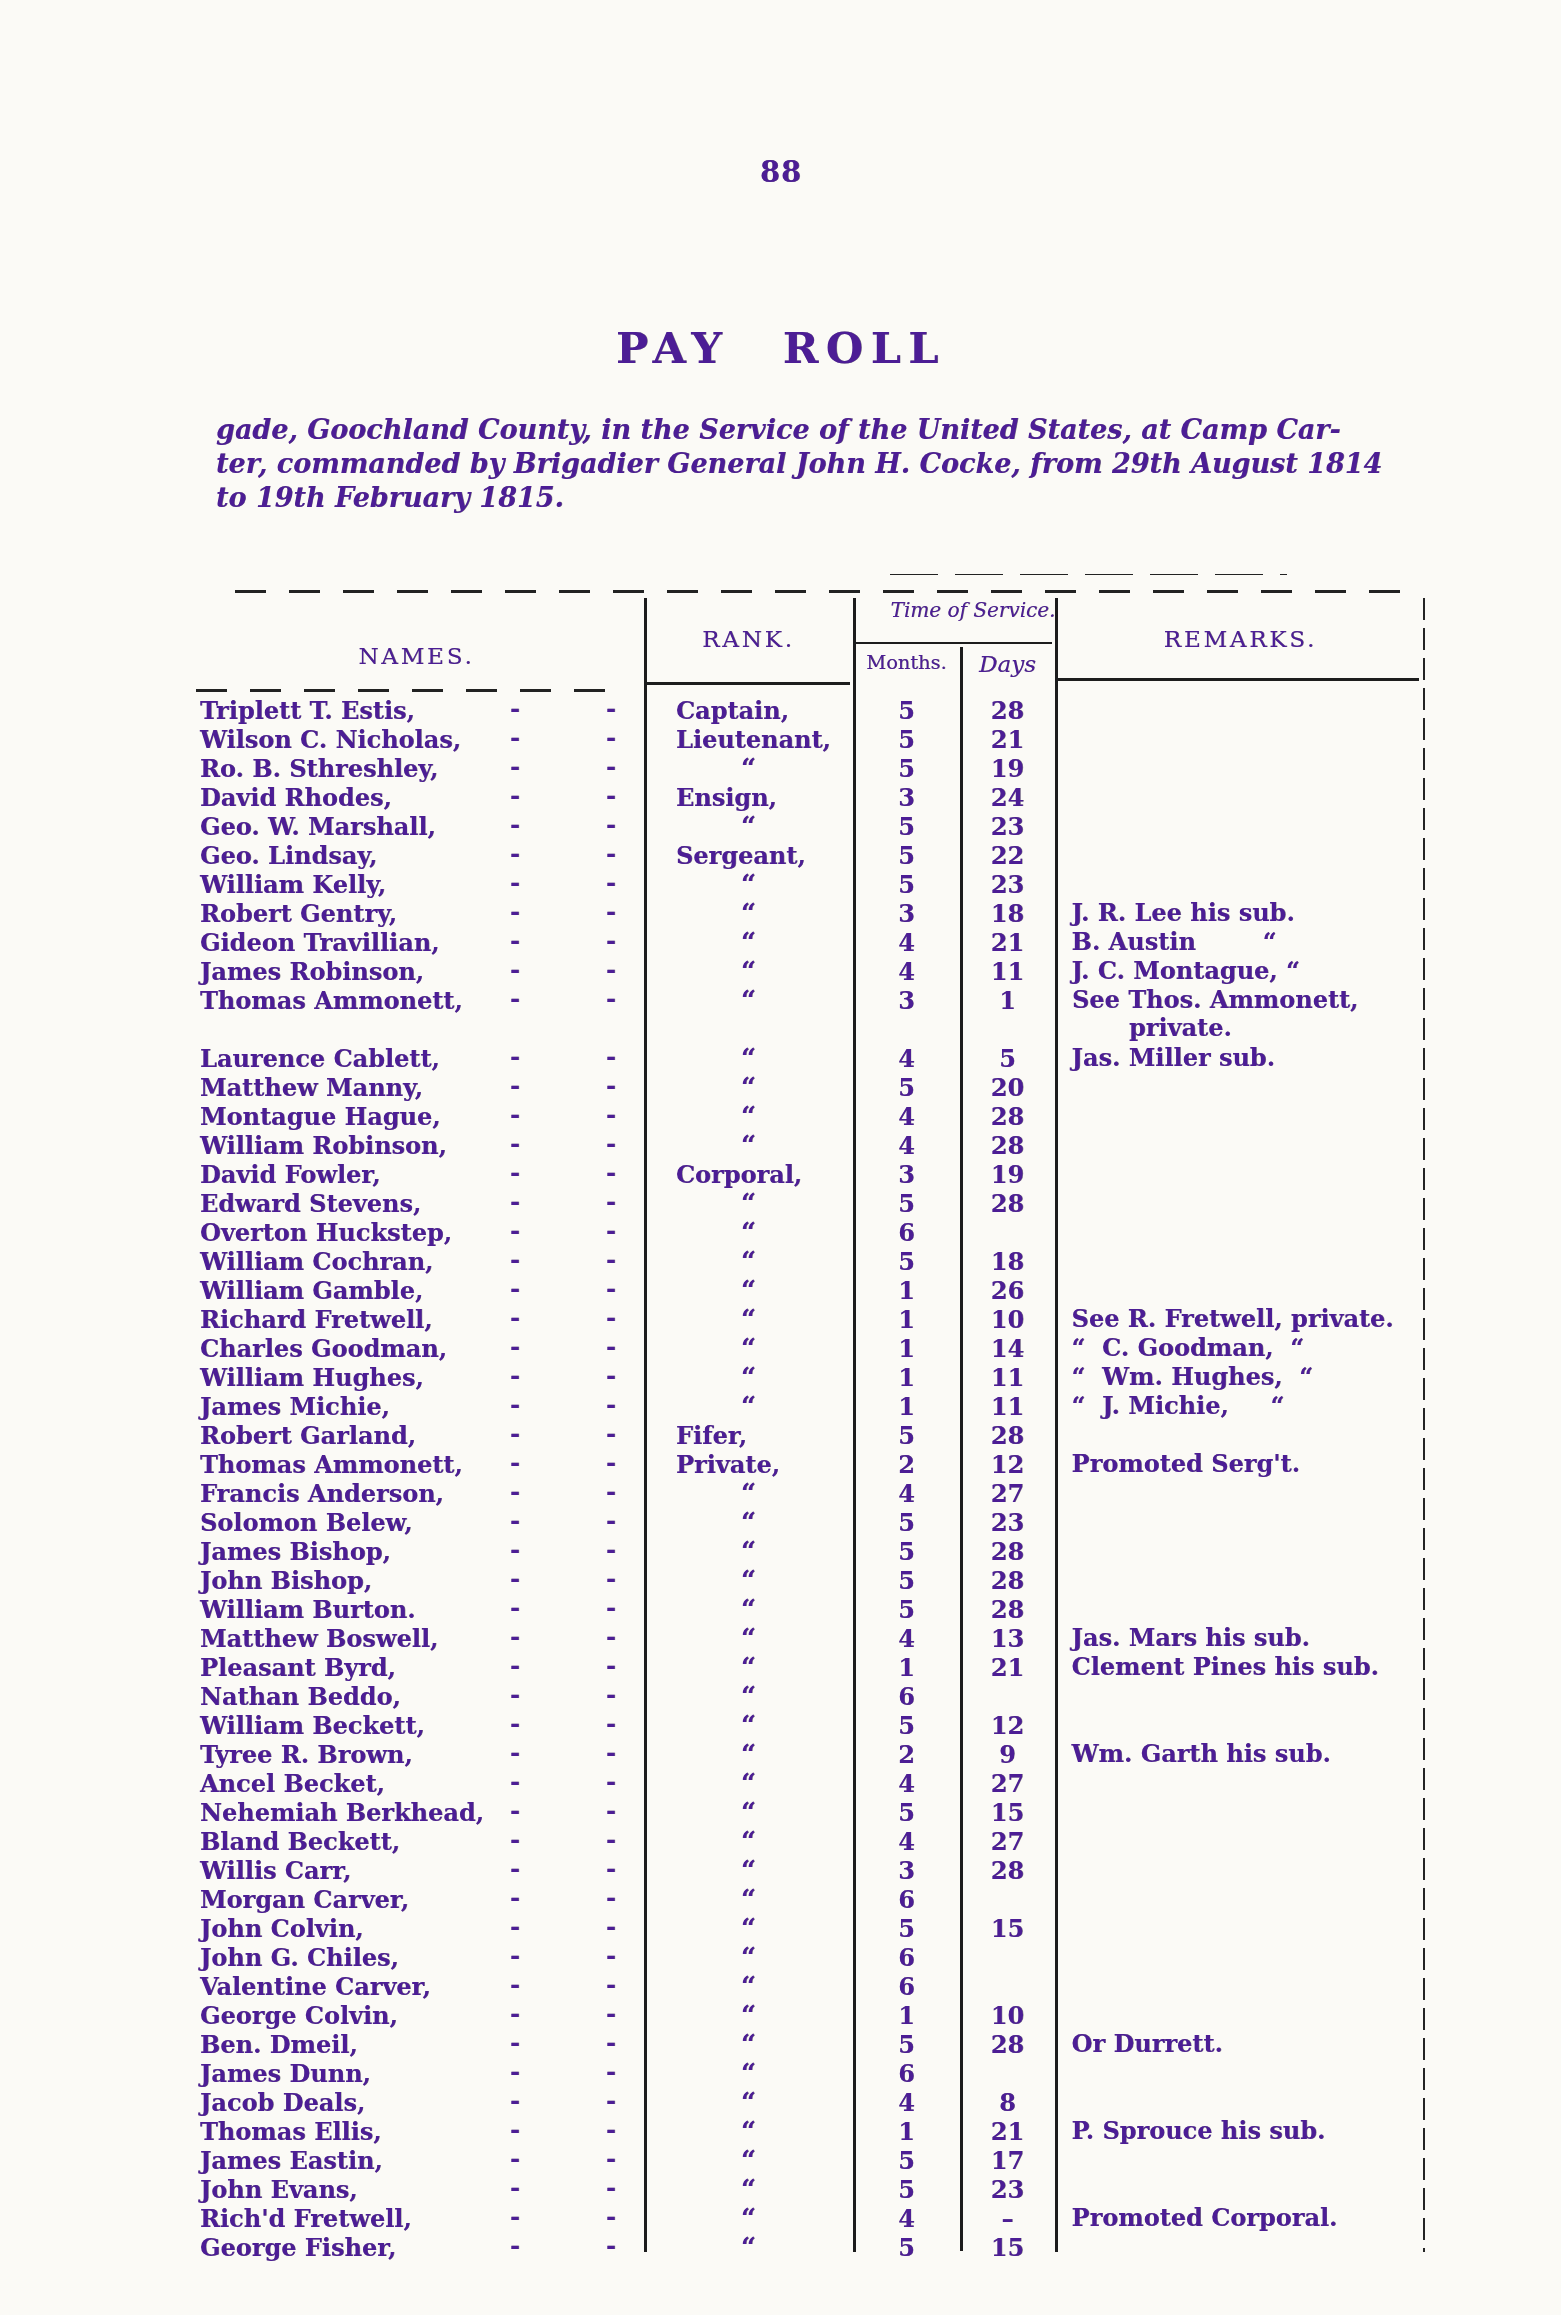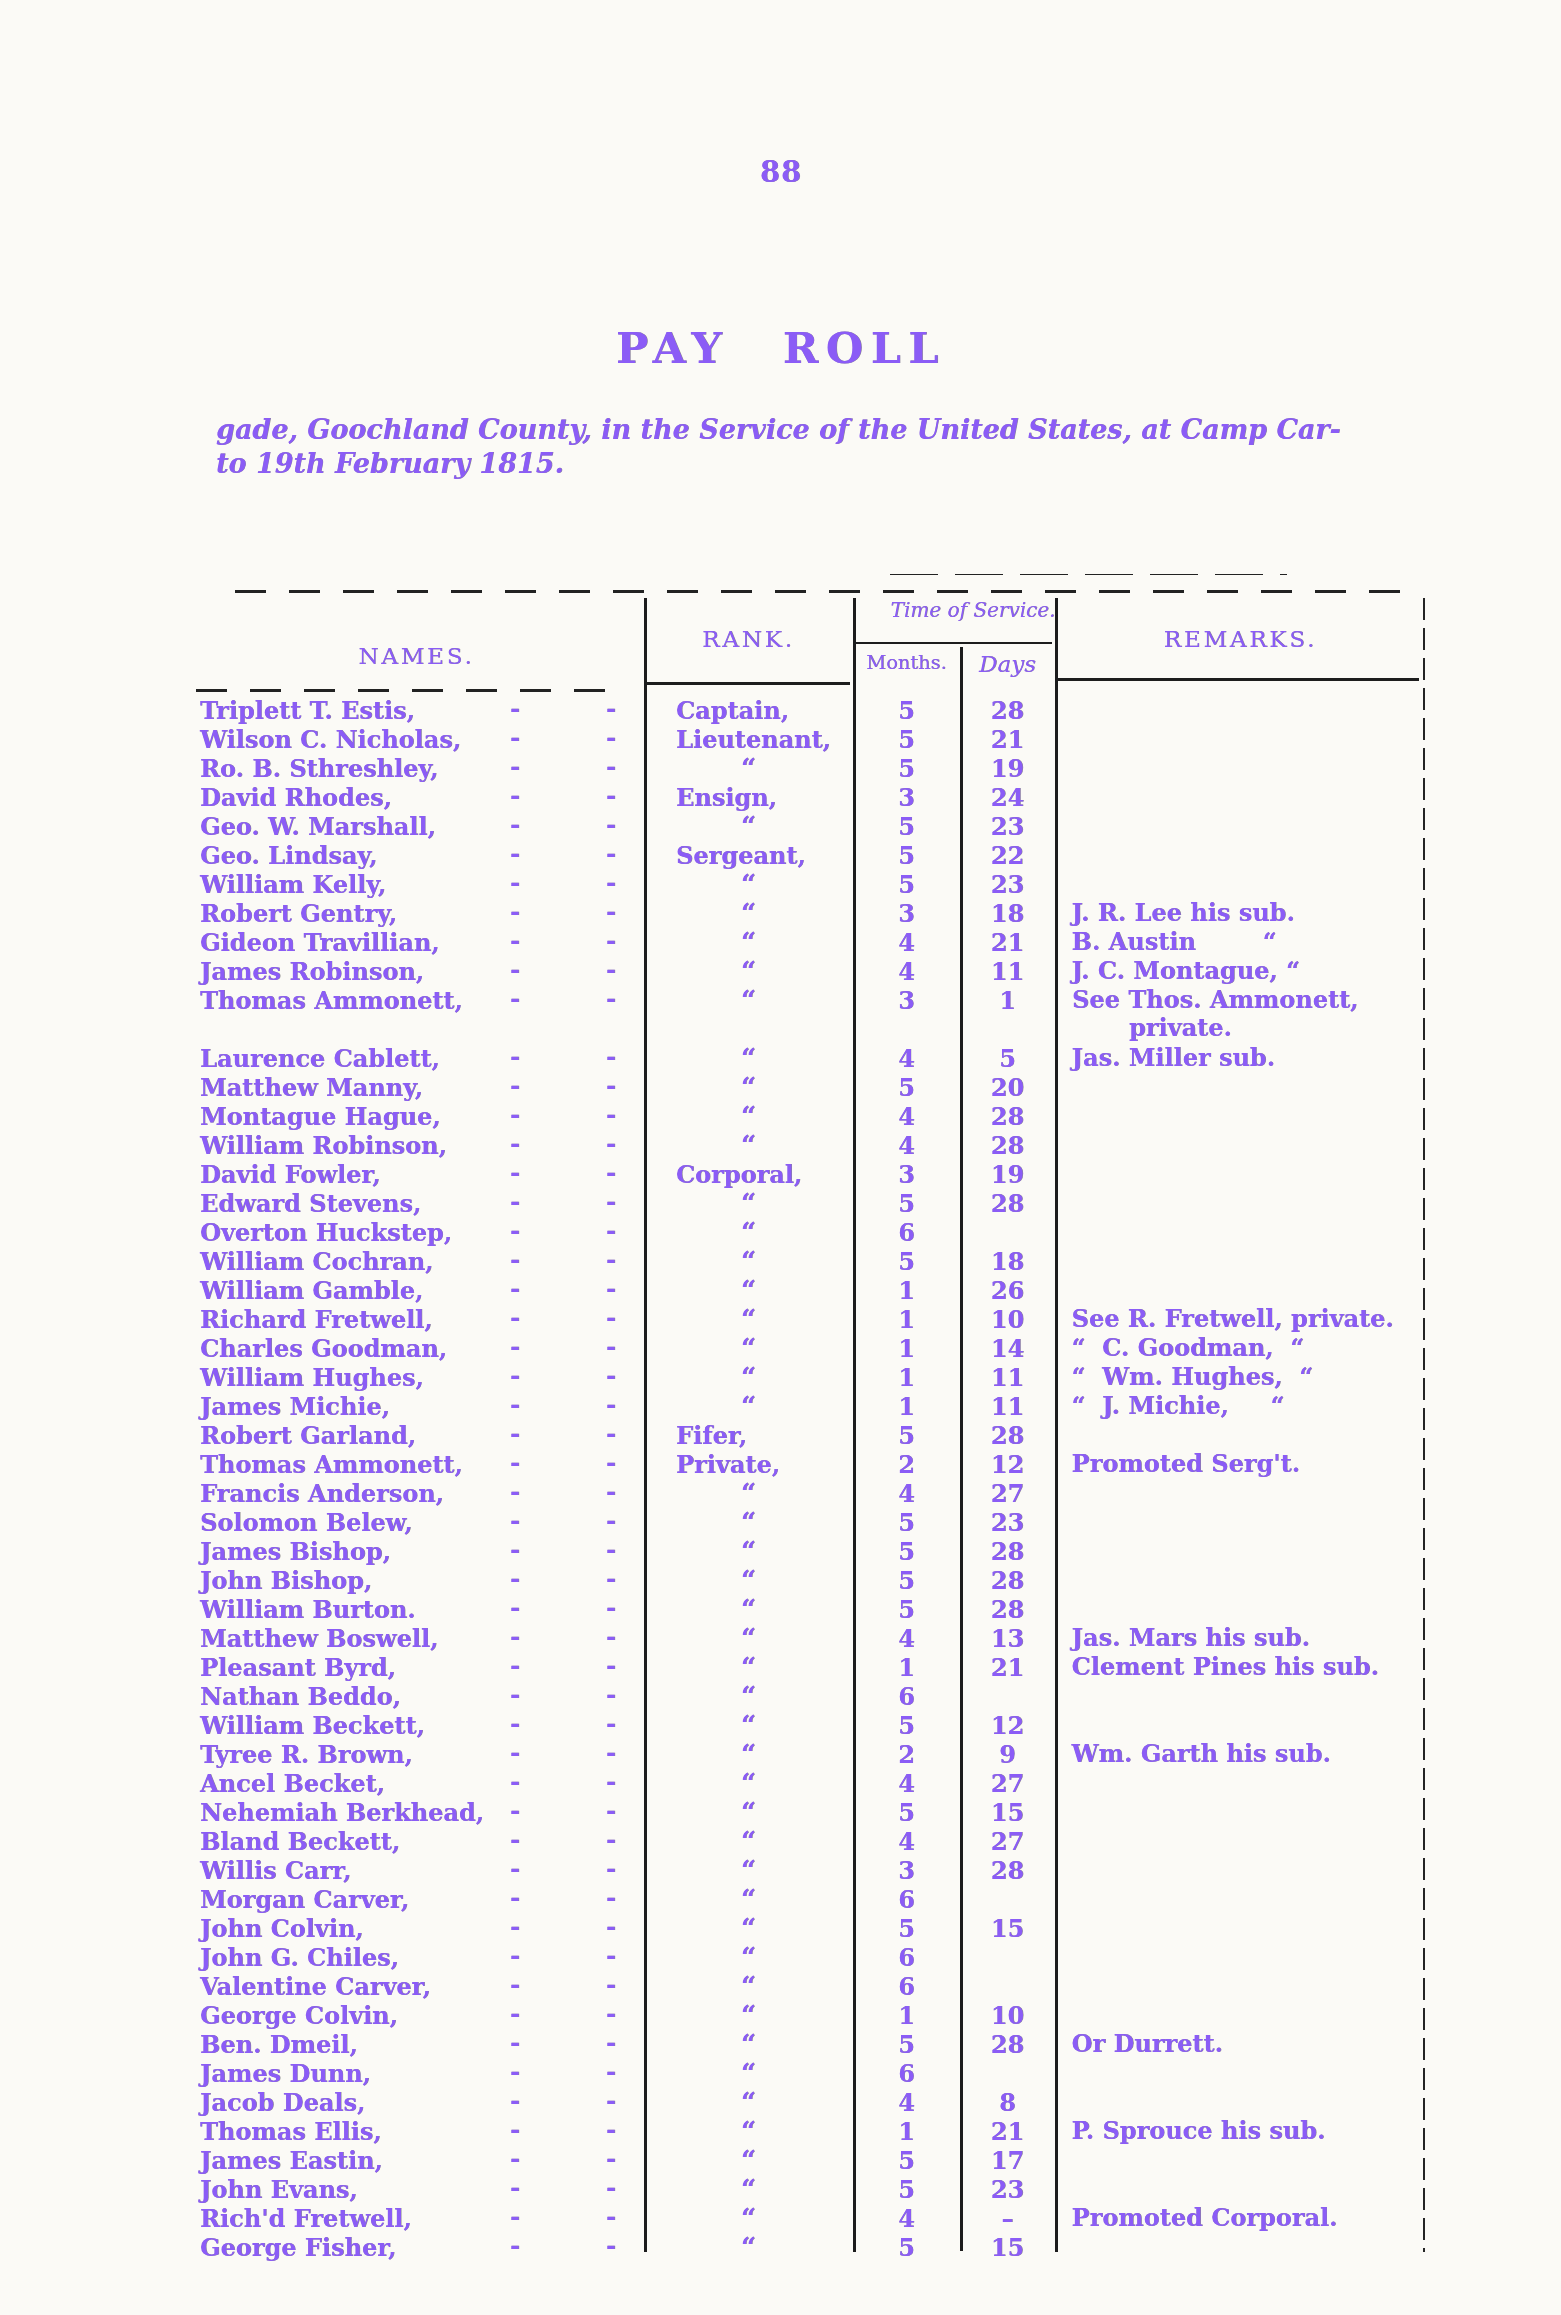--- a/index.html
+++ b/index.html
@@ -1,18 +1,18 @@
 <!DOCTYPE html>
 <html style="font-size:14.8px"><head>
 <meta charset="utf-8">
 <style>
   html,body{margin:0;padding:0;background:#e8e6e0;}
   .page{
     position:relative;width:1562px;height:2316px;margin:0 auto;
-    background:#fbfaf6;color:#8b5cf6;overflow:hidden;
+    background:#fbfaf6;color:#4c1d95;overflow:hidden;
     font-family:"DejaVu Serif","Liberation Serif",serif;
     text-shadow:0.4px 0.4px 0.6px rgba(25,25,25,0.5);
   }
   .pagenum{position:absolute;top:155px;left:0;width:100%;text-align:center;
     font-size:29px;font-weight:bold;letter-spacing:0.9px;}
   .title{position:absolute;top:323px;left:0;width:100%;text-align:center;
     font-size:43px;font-weight:bold;letter-spacing:7.4px;word-spacing:31px;}
   .subtitle{position:absolute;top:413px;left:191px;width:1246px;
     font-size:27px;line-height:34px;font-style:italic;font-weight:bold;}
   .subtitle .sl{white-space:nowrap;}
@@ -52,20 +52,21 @@
 <body>
 
 <div class="page">
 
   <div class="pagenum">88</div>
 
   <div class="title">PAY ROLL</div>
 
   <div class="subtitle">
     <div class="sl ind">gade, Goochland County, in the Service of the United States, at Camp Car-</div>
+    <div class="sl ind">ter, commanded by Brigadier General John H. Cocke, from 29th August 1814</div>
     <div class="sl ind">to 19th February 1815.</div>
   </div>
 
   <div class="table">
 
     <div class="dashes2" style="top:5.5px;left:701px;width:397px;"></div>
     <div class="dashes" style="top:22px;left:46px;width:1186px;"></div>
 
     <div class="vline" style="left:455px;top:29.5px;height:1654px;"></div>
     <div class="vline" style="left:664px;top:29.5px;height:1654px;"></div>

